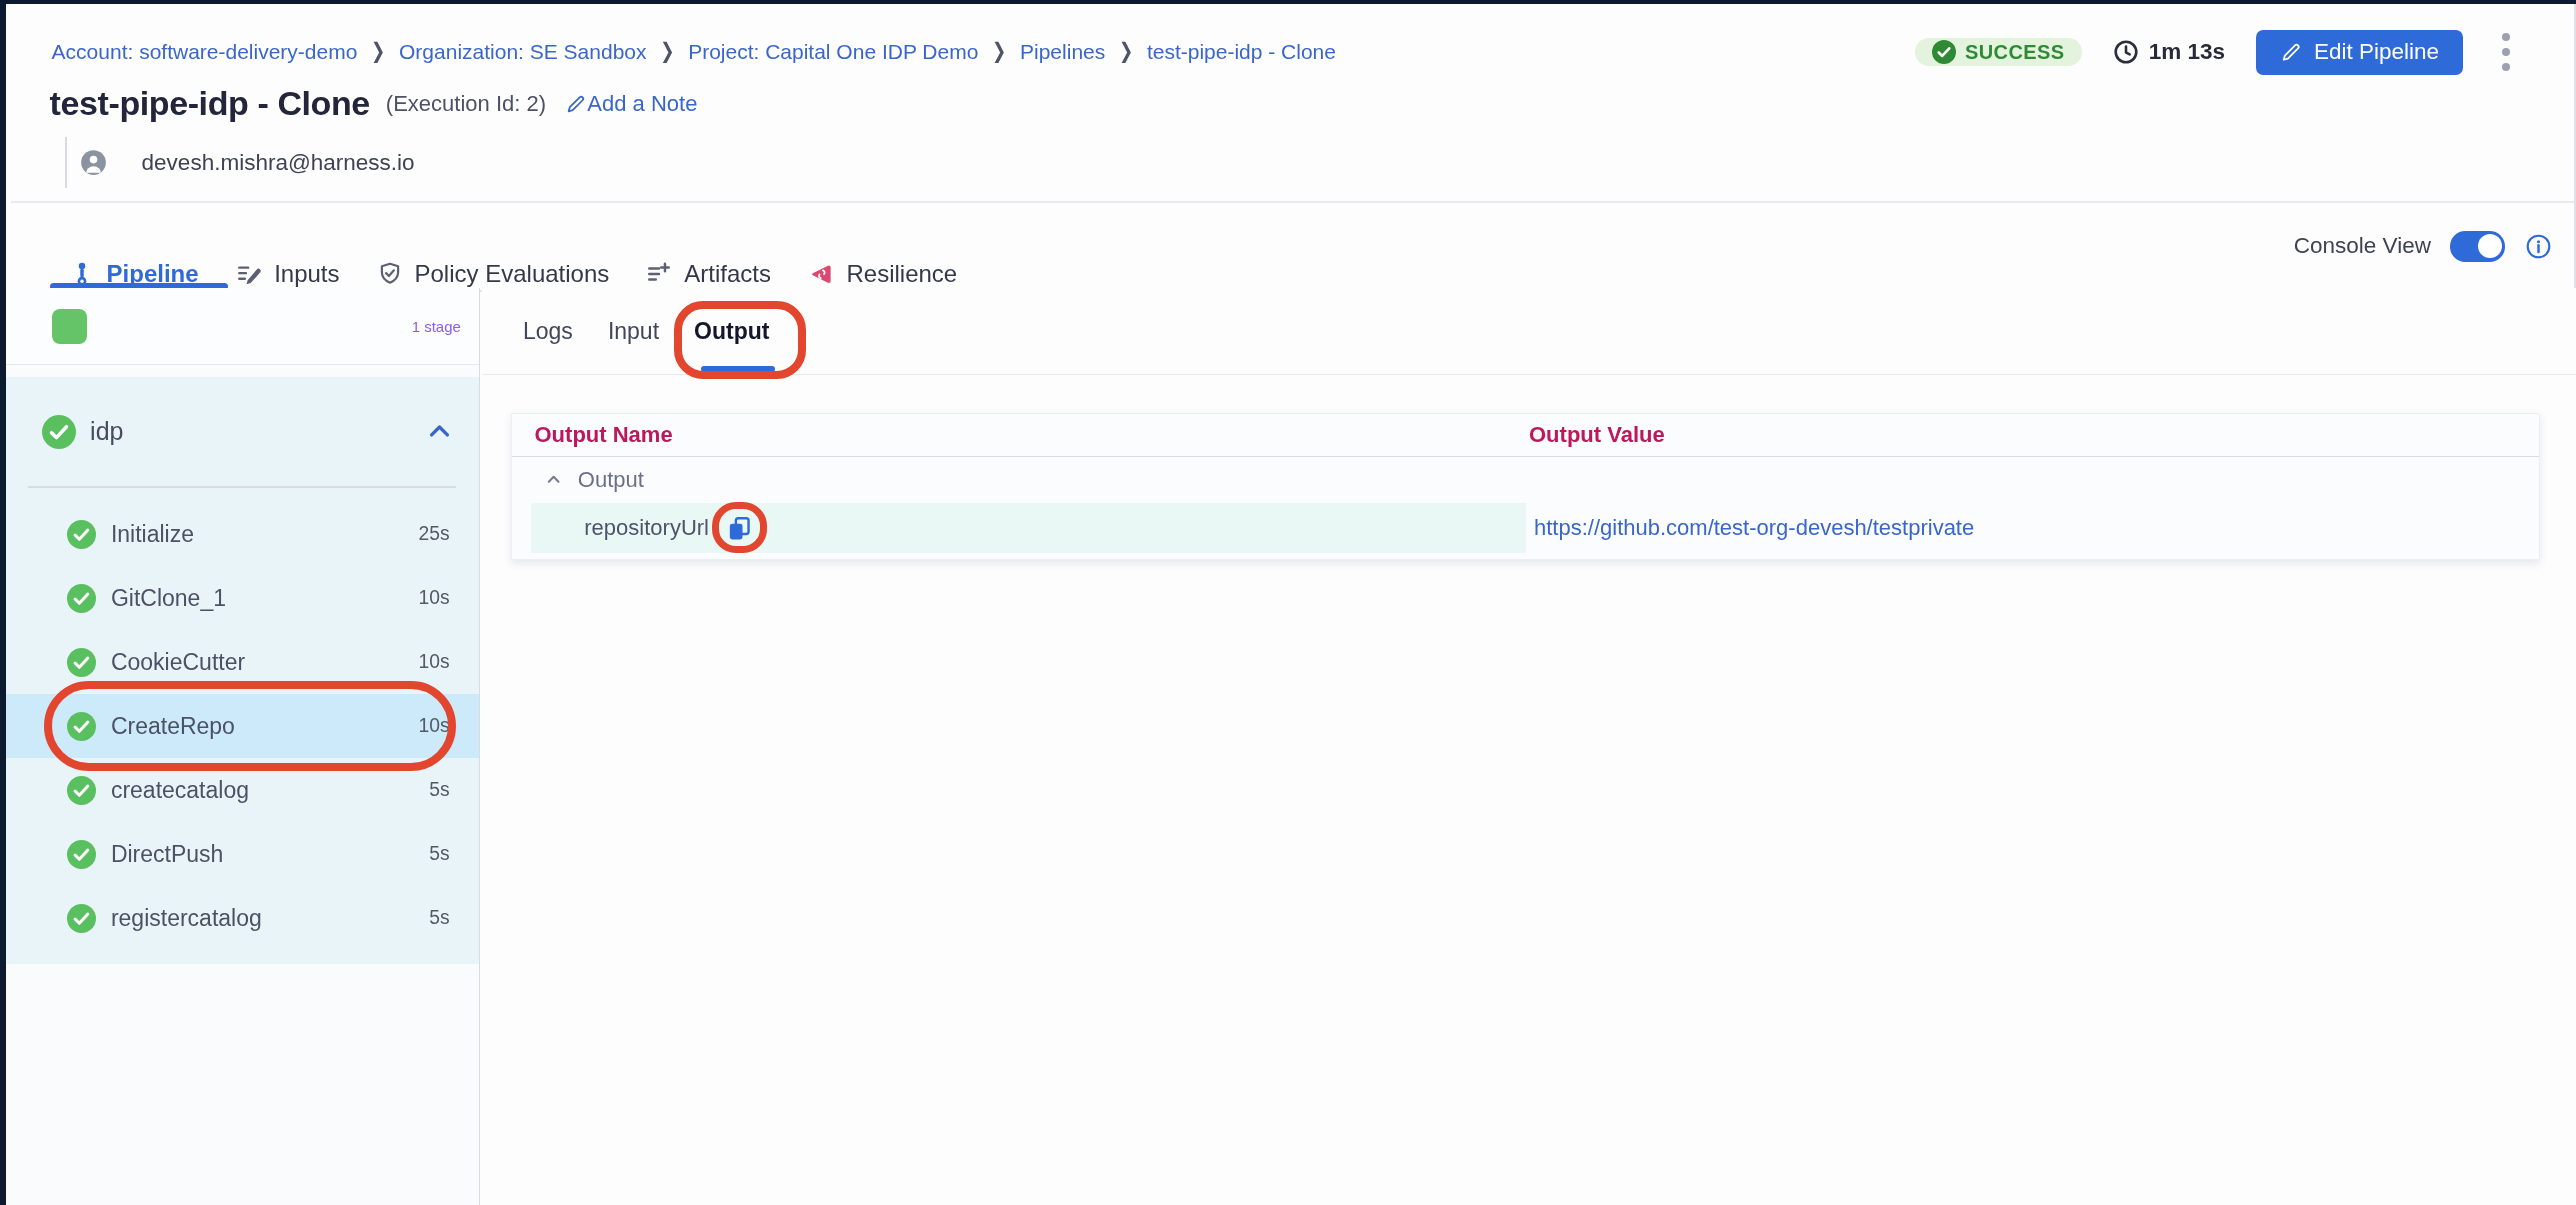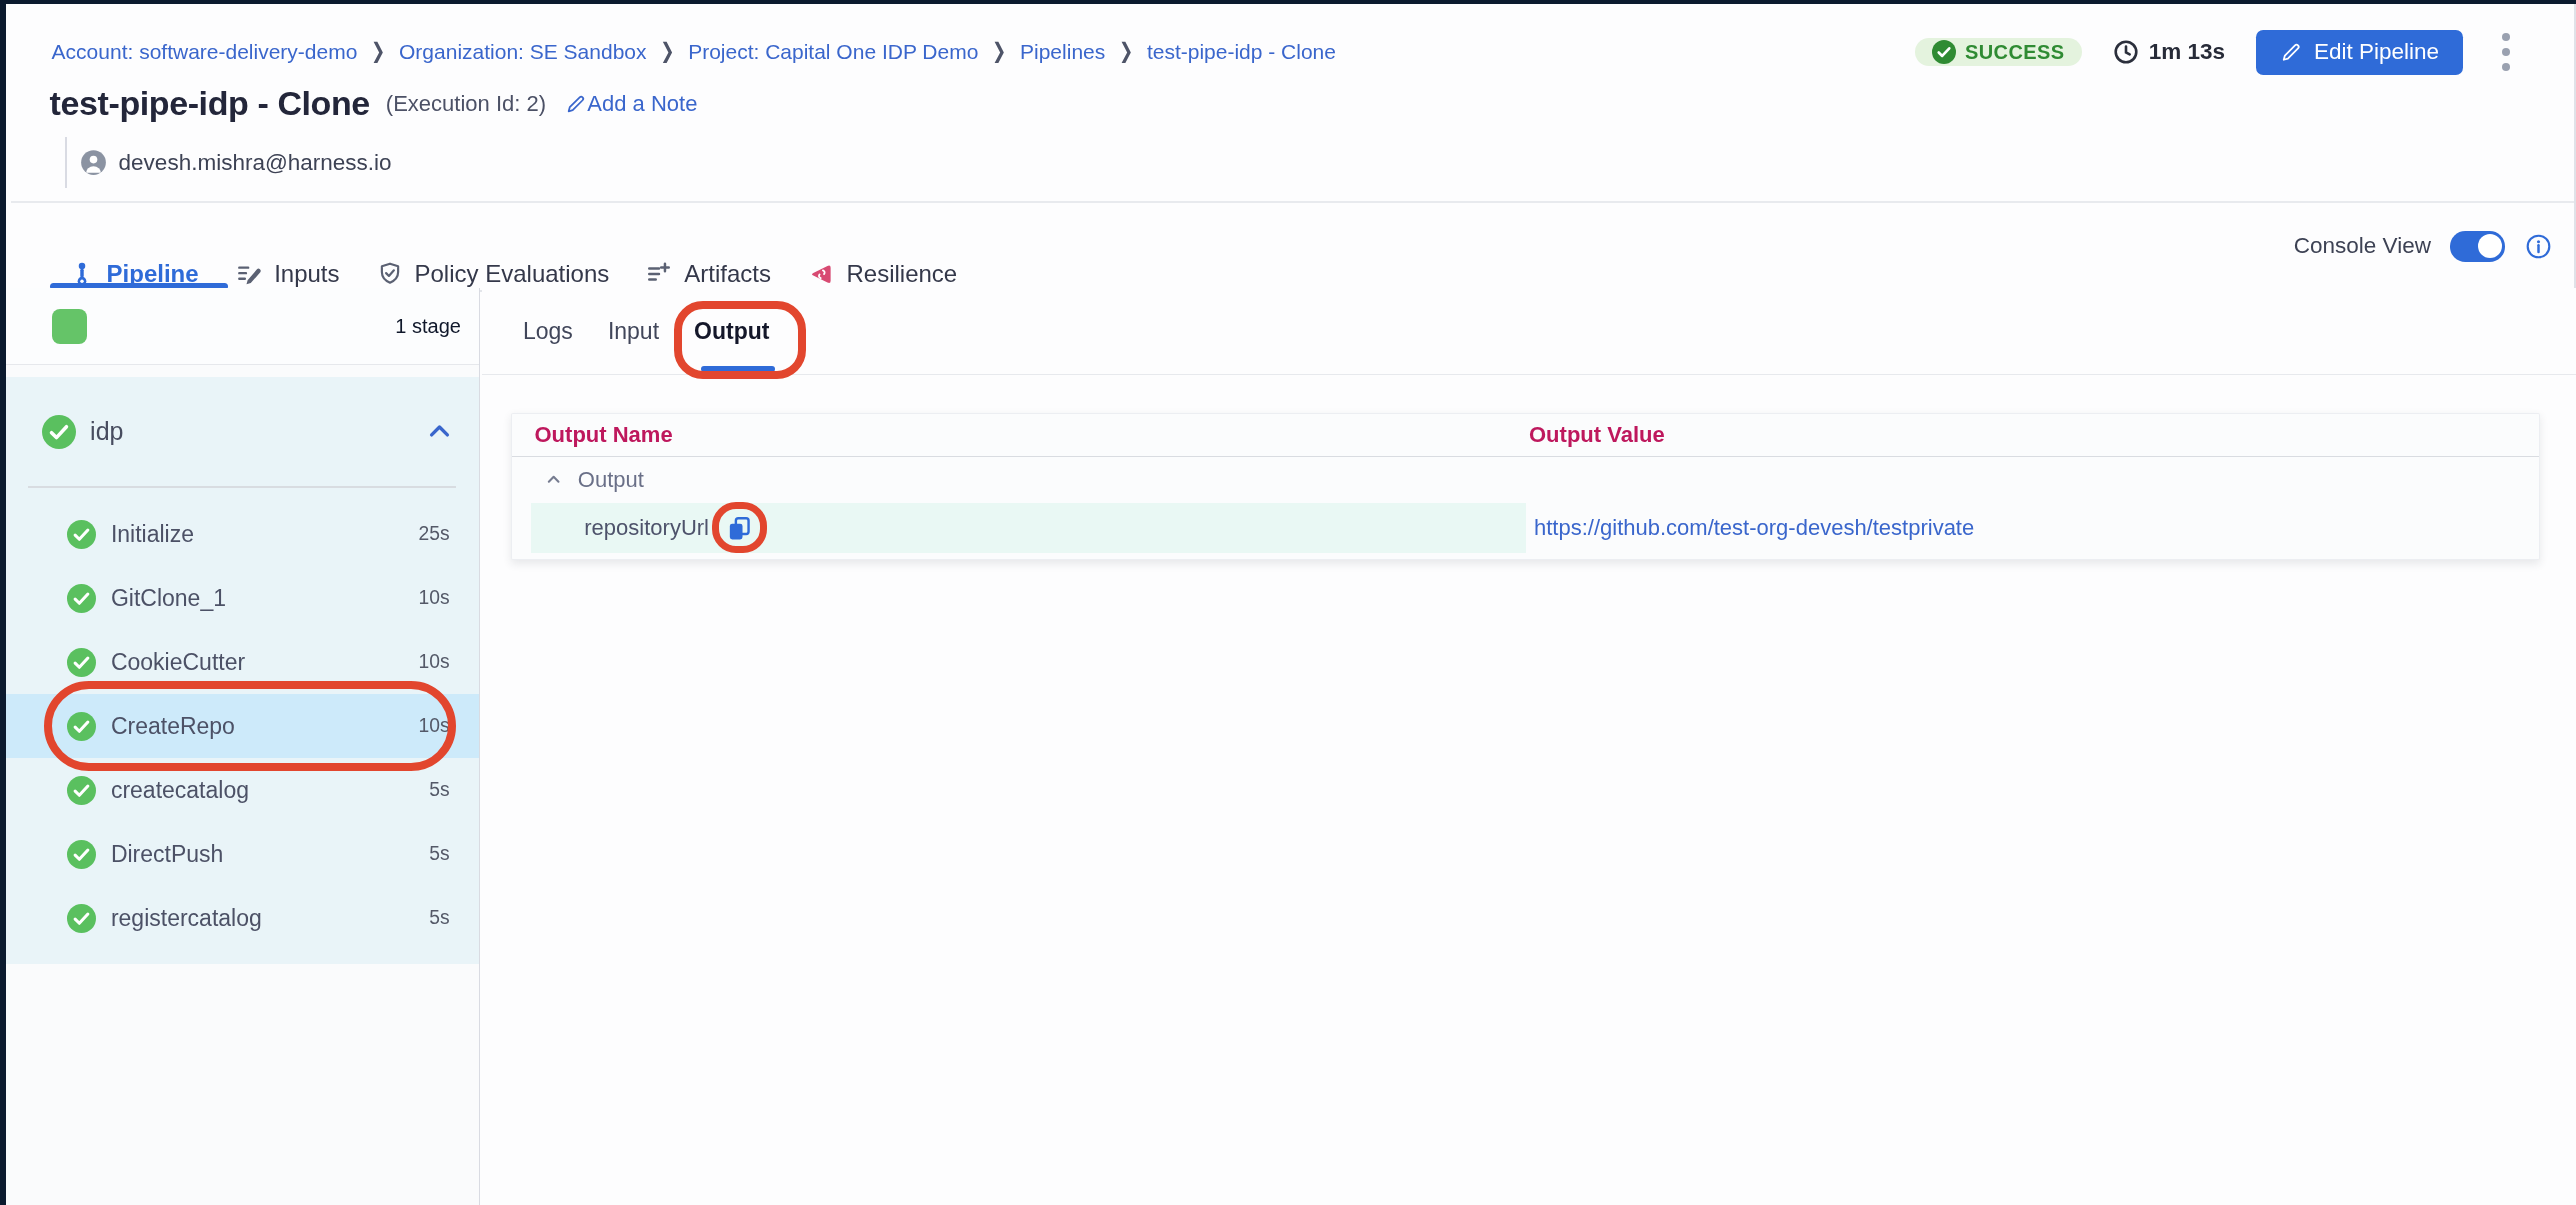--- a/index.html
+++ b/index.html
@@ -18,21 +18,21 @@
   .btn-primary { display:flex; align-items:center; gap:11.3px; height:45px; padding:0 24px; border-radius:7.2px; background:#2f6bd8; color:#ffffff; font-size:22.5px; font-weight:500; border:none; cursor:pointer; }
   .kebab { display:flex; flex-direction:column; gap:7.2px; padding:6.4px 8px; cursor:pointer; }
   .kebab i { width:8px; height:8px; border-radius:50%; background:#9aa1b0; }
 
   .title-row { position:absolute; left:44px; top:80px; display:flex; align-items:center; white-space:nowrap; }
   .exec-title { font-size:34px; font-weight:700; color:#23263a; letter-spacing:-0.4px; }
   .exec-id { font-size:22px; color:#4c5166; margin-left:16px; }
   .add-note { display:flex; align-items:center; gap:0; margin-left:19.3px; color:#3a66cc; font-size:22px; cursor:pointer; }
 
   .email-row { position:absolute; left:59px; top:133px; height:51px; border-left:2.4px solid #d9dbe3; display:flex; align-items:center; padding-left:13px; gap:12px; }
-  .email { font-size:22.5px; color:#3d4254; }
+  .email { font-size:22.5px; color:#3d4254;margin-left:23px; }
 
   .hdiv1 { position:absolute; left:5.6px; right:0; top:197px; height:1.6px; background:#e8eaee; }
 
   
   .tabbar { position:absolute; left:63px; top:200px; height:84px; display:flex; align-items:flex-end; gap:37px; }
   .nav-tab { display:flex; align-items:center; gap:12px; font-size:24px; font-weight:500; color:#34384a; cursor:pointer; white-space:nowrap; }
   .nav-tab .ticon { color:#5b6173; display:flex; }
   .nav-tab.active { color:#2f6bd8; font-weight:600; }
   .nav-tab.active .ticon { color:#2f6bd8; }
   .pipeline-underline { position:absolute; left:44px; top:279px; width:178px; height:7.2px; border-radius:4px; background:#2f6bd8; }
@@ -40,21 +40,21 @@
   .console-label { font-size:22.5px; color:#3d4254; }
   .toggle { width:55px; height:31px; border-radius:15.3px; background:#2f6bd8; position:relative; cursor:pointer; }
   .toggle .knob { position:absolute; right:3.2px; top:3.2px; width:24px; height:24px; border-radius:50%; background:#ffffff; }
 
   .hdiv2 { position:absolute; left:5.6px; right:0; top:286px; height:1.6px; background:#e3e5ea; }
 
   
   .sidebar { position:absolute; left:5.6px; top:288px; width:474px; bottom:0; background:#fafbfc; border-right:1.6px solid #d9dbe2; }
   .stage-head { height:77px; display:flex; align-items:center; justify-content:space-between; padding:0 17.7px 0 46px; border-bottom:1.6px solid #e6e8ec; background:#fcfdfe; }
   .stage-square { width:35px; height:35px; border-radius:8px; background:#65c468; }
-  .stage-count { font-size:20px; color:#0f172a; }
+  .stage-count { font-size:15px; color:#8b5cf6; }
   .stage-body { background:#e9f4f8; }
   .group-row { height:109px; display:flex; align-items:center; padding:0 26px 0 36px; gap:14.5px; cursor:pointer;margin-top:12px; }
   .group-label { font-size:25px; font-weight:500; color:#474c5f; }
   .group-chevron { margin-left:auto; display:flex; color:#3a66cc; }
   .group-div { height:1.6px; background:#d8dce1; margin:0 22.5px; }
   .steps { padding:14.5px 0 13.7px; }
   .step { height:64px; display:flex; align-items:center; padding:0 29px 0 61px; position:relative; cursor:pointer; }
   .step-name { margin-left:15.3px; font-size:23px; font-weight:500; color:#4c5166; }
   .step-dur { margin-left:auto; font-size:19.3px; color:#545968; }
   .step.selected { background:#cdeafa; }

